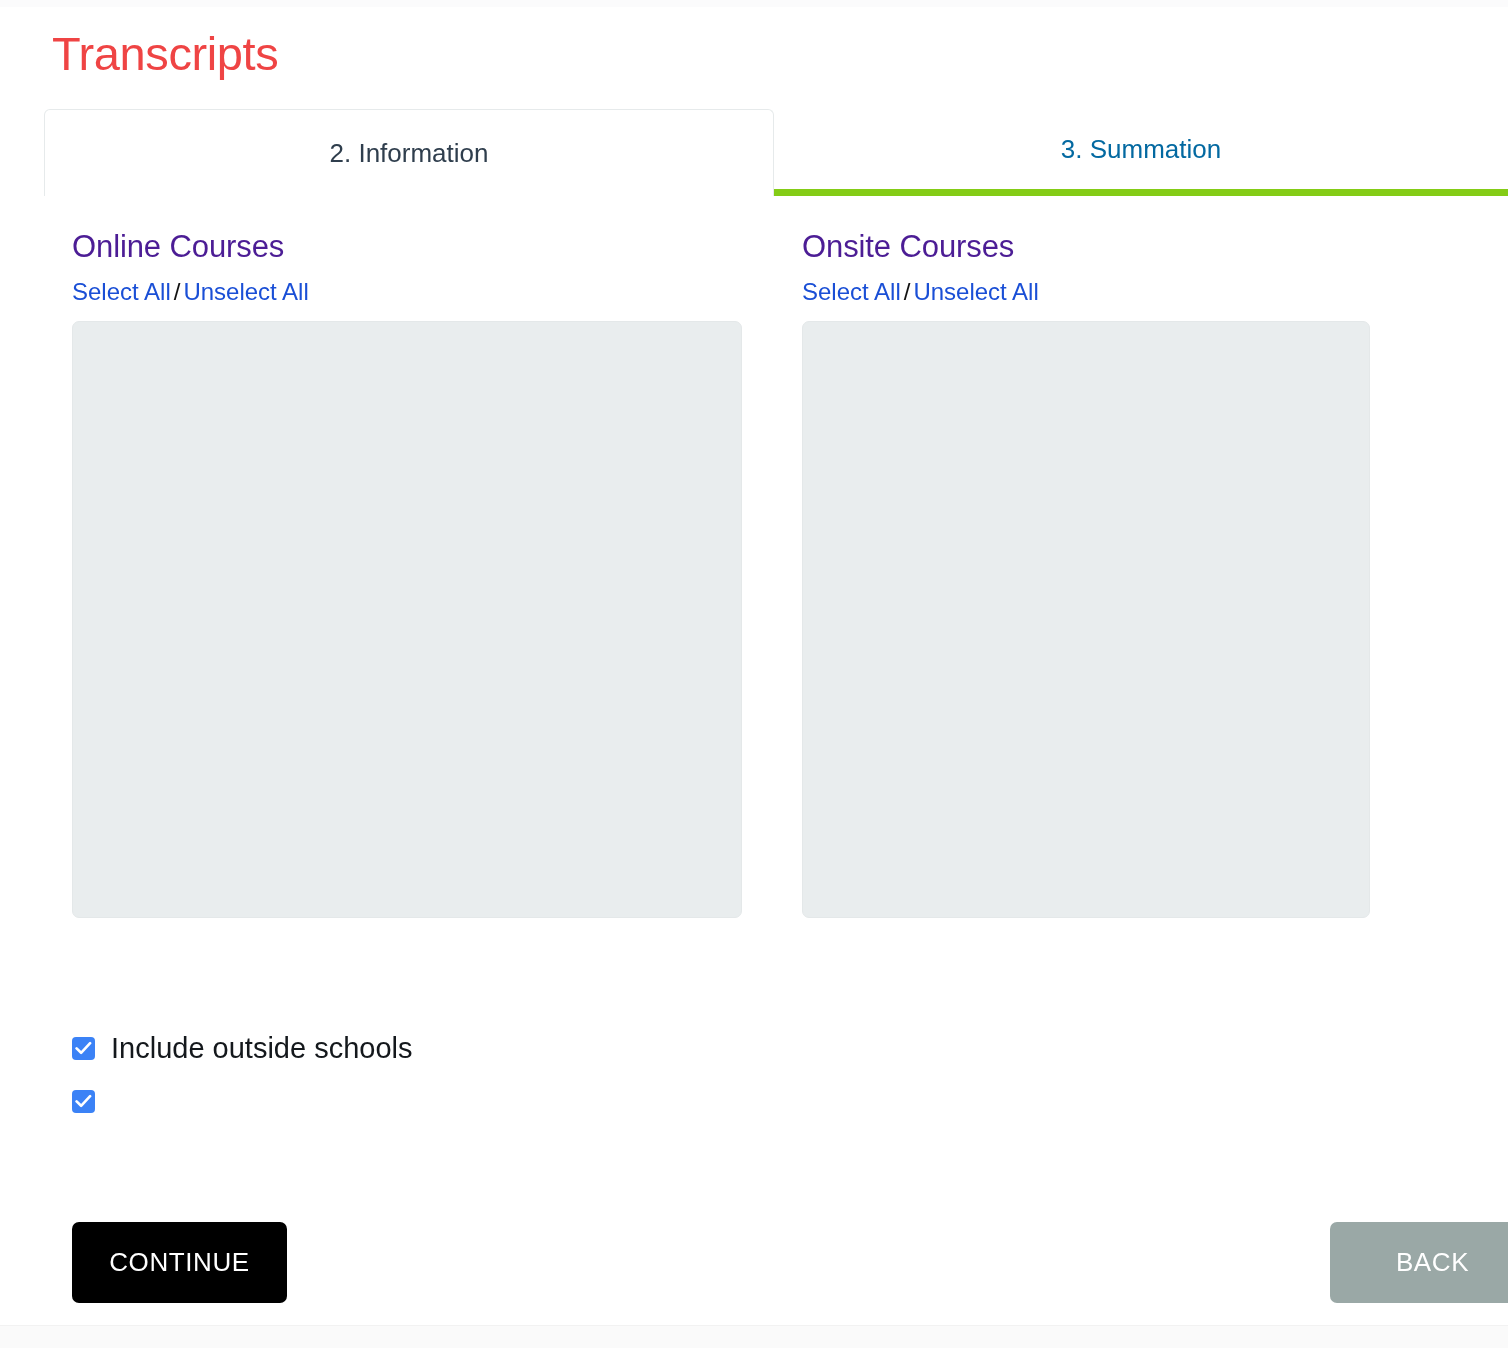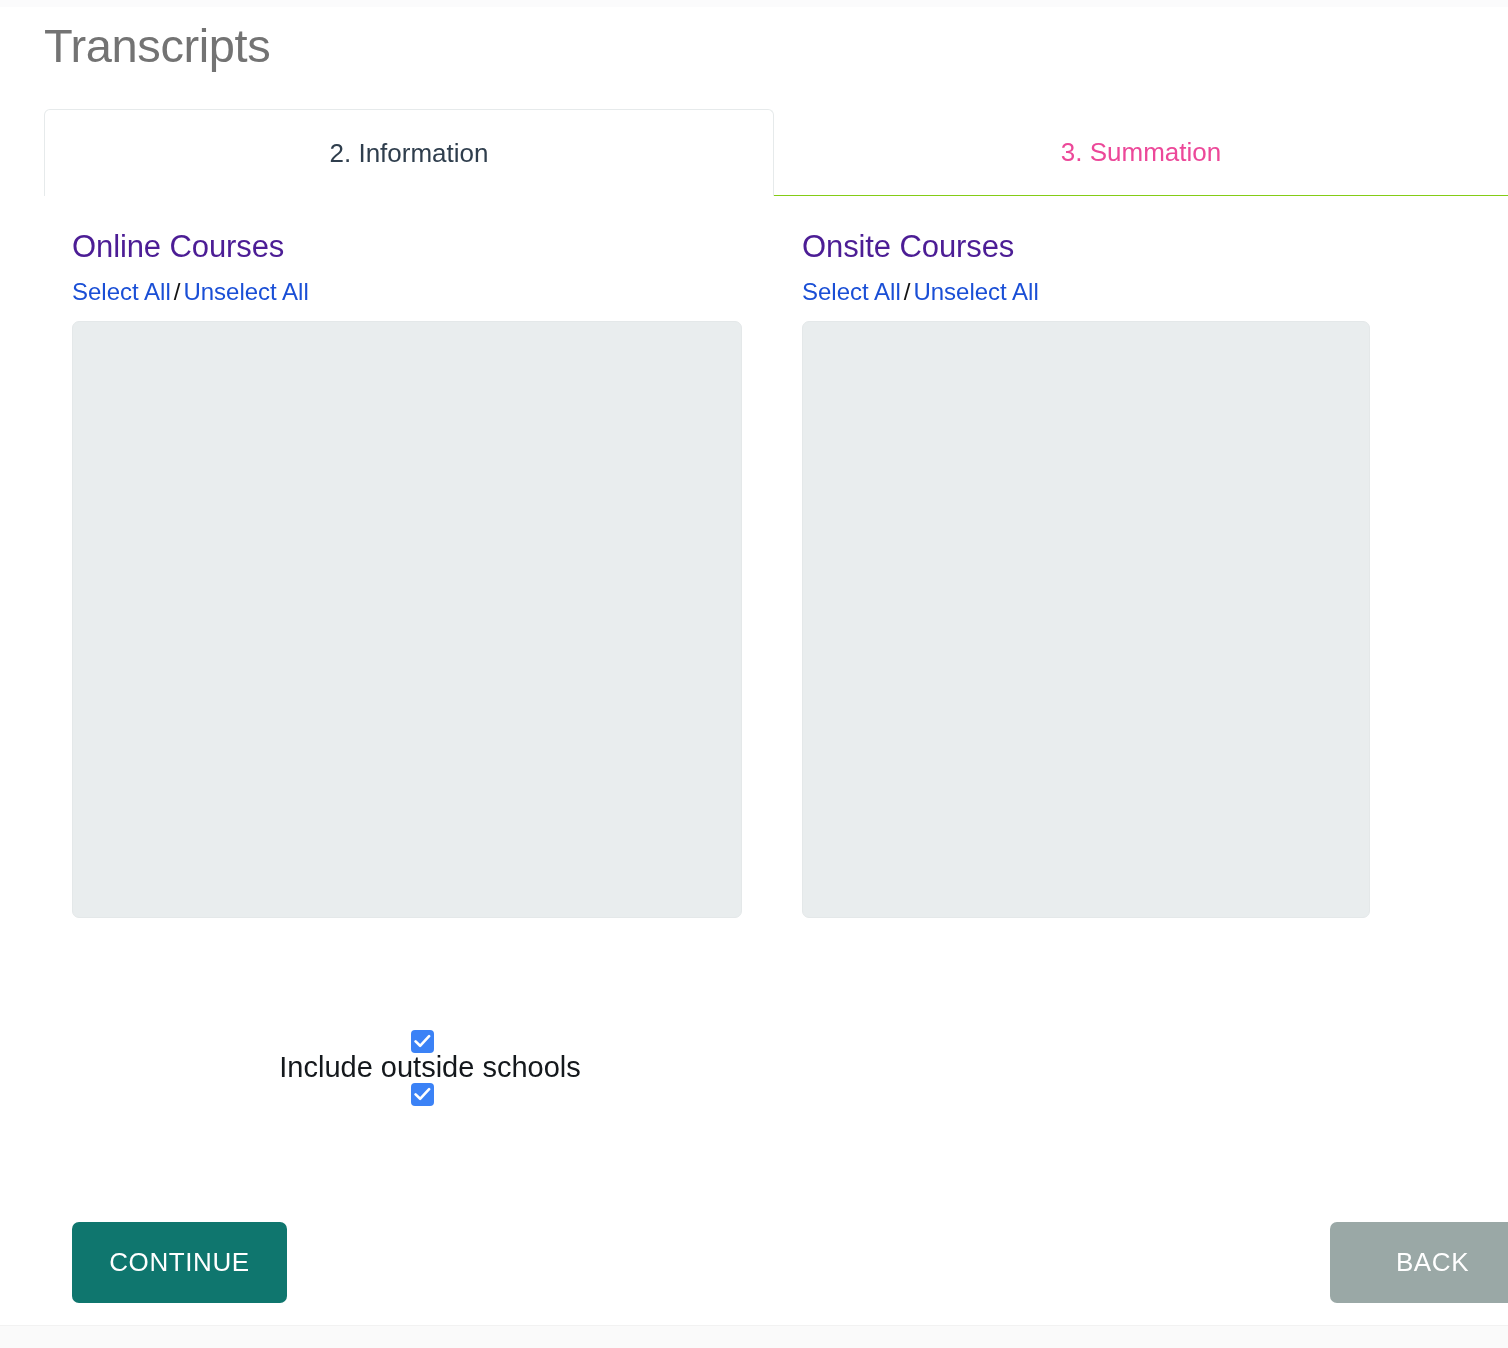--- a/index.html
+++ b/index.html
@@ -31,24 +31,24 @@
     background: #fafafa;
     border-top: 1px solid #f2f2f2;
   }
 
   .page-title {
     position: absolute;
     left: 40px;
     top: 14px;
     font-size: 47px;
     font-weight: 400;
-    color: #737373;
+    color: #ef4444;
     letter-spacing: -0.4px;
     line-height: 1.2;
-    margin: 4px;
+    margin: 12px;
     text-align: right;
   }
 
   
   .tabbar {
     position: absolute;
     left: 0;
     top: 97px;
     width: 1508px;
     height: 88px;
@@ -72,22 +72,22 @@
     color: #2f3e4d;
     background: #ffffff;
     border: 1px solid #e6eaeb;
     border-bottom: none;
     border-radius: 6px 6px 0 0;
     z-index: 2;
   }
   .tab-inactive {
     left: 774px;
     width: 734px;
-    color: #ec4899;
-    border-bottom: 1px solid #84cc16;
+    color: #0369a1;
+    border-bottom: 7px solid #84cc16;
     z-index: 1;
   }
 
   
   .columns {
     position: absolute;
     left: 0;
     top: 228px;
     width: 1508px;
   }
@@ -141,21 +141,20 @@
     left: 72px;
     top: 1030px;
     width: 700px;
   }
   .check-row {
     display: flex;
     align-items: center;
     height: 37px;
     margin-bottom: 16px;
     cursor: pointer;
-    flex-direction: column;
   }
   .check-row:last-child { margin-bottom: 0; }
   .checkbox {
     width: 23px;
     height: 23px;
     border-radius: 4px;
     background: #3b82f6;
     position: relative;
     flex: 0 0 auto;
     display: inline-block;
@@ -186,21 +185,21 @@
     cursor: pointer;
     display: flex;
     align-items: center;
     justify-content: center;
     padding: 0;
   }
   .btn-continue {
     left: 72px;
     top: 1222px;
     width: 215px;
-    background: #0f766e;
+    background: #000000;
   }
   .btn-back {
     left: 1330px;
     top: 1222px;
     width: 205px;
     background: #9aa8a6;
   }
 </style>
 </head>
 <body>

